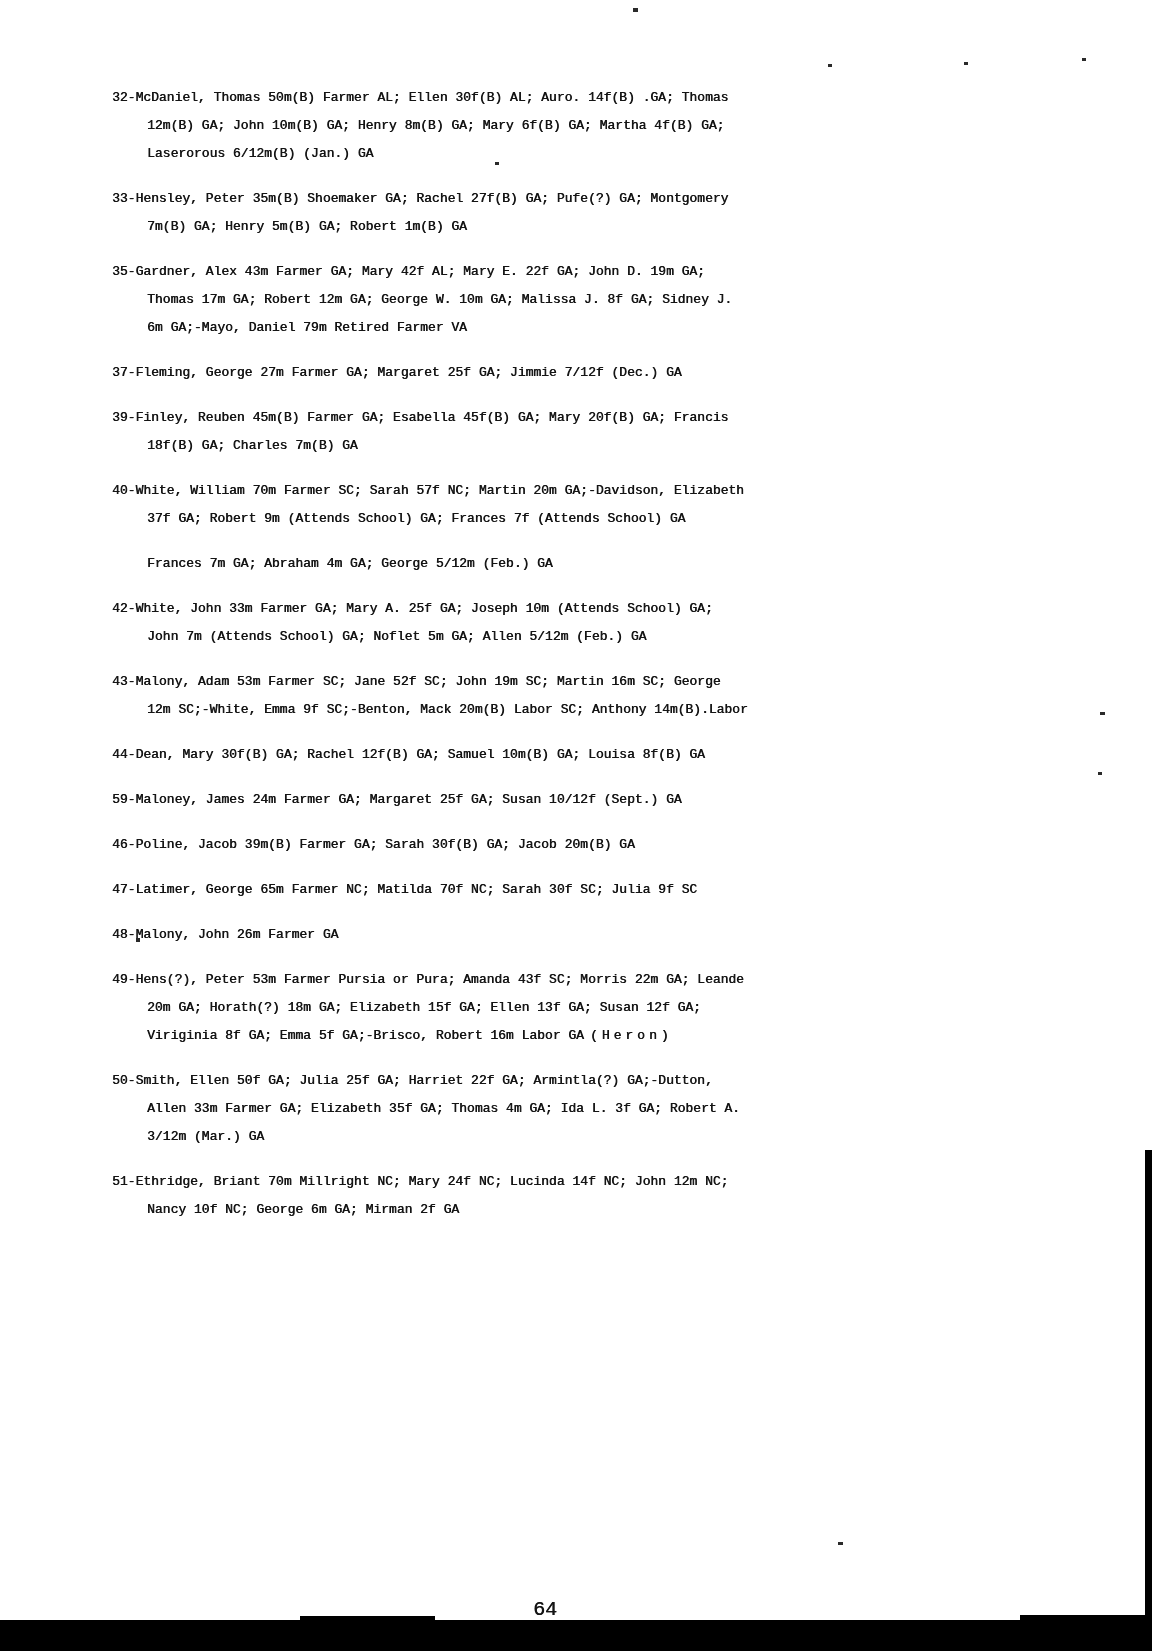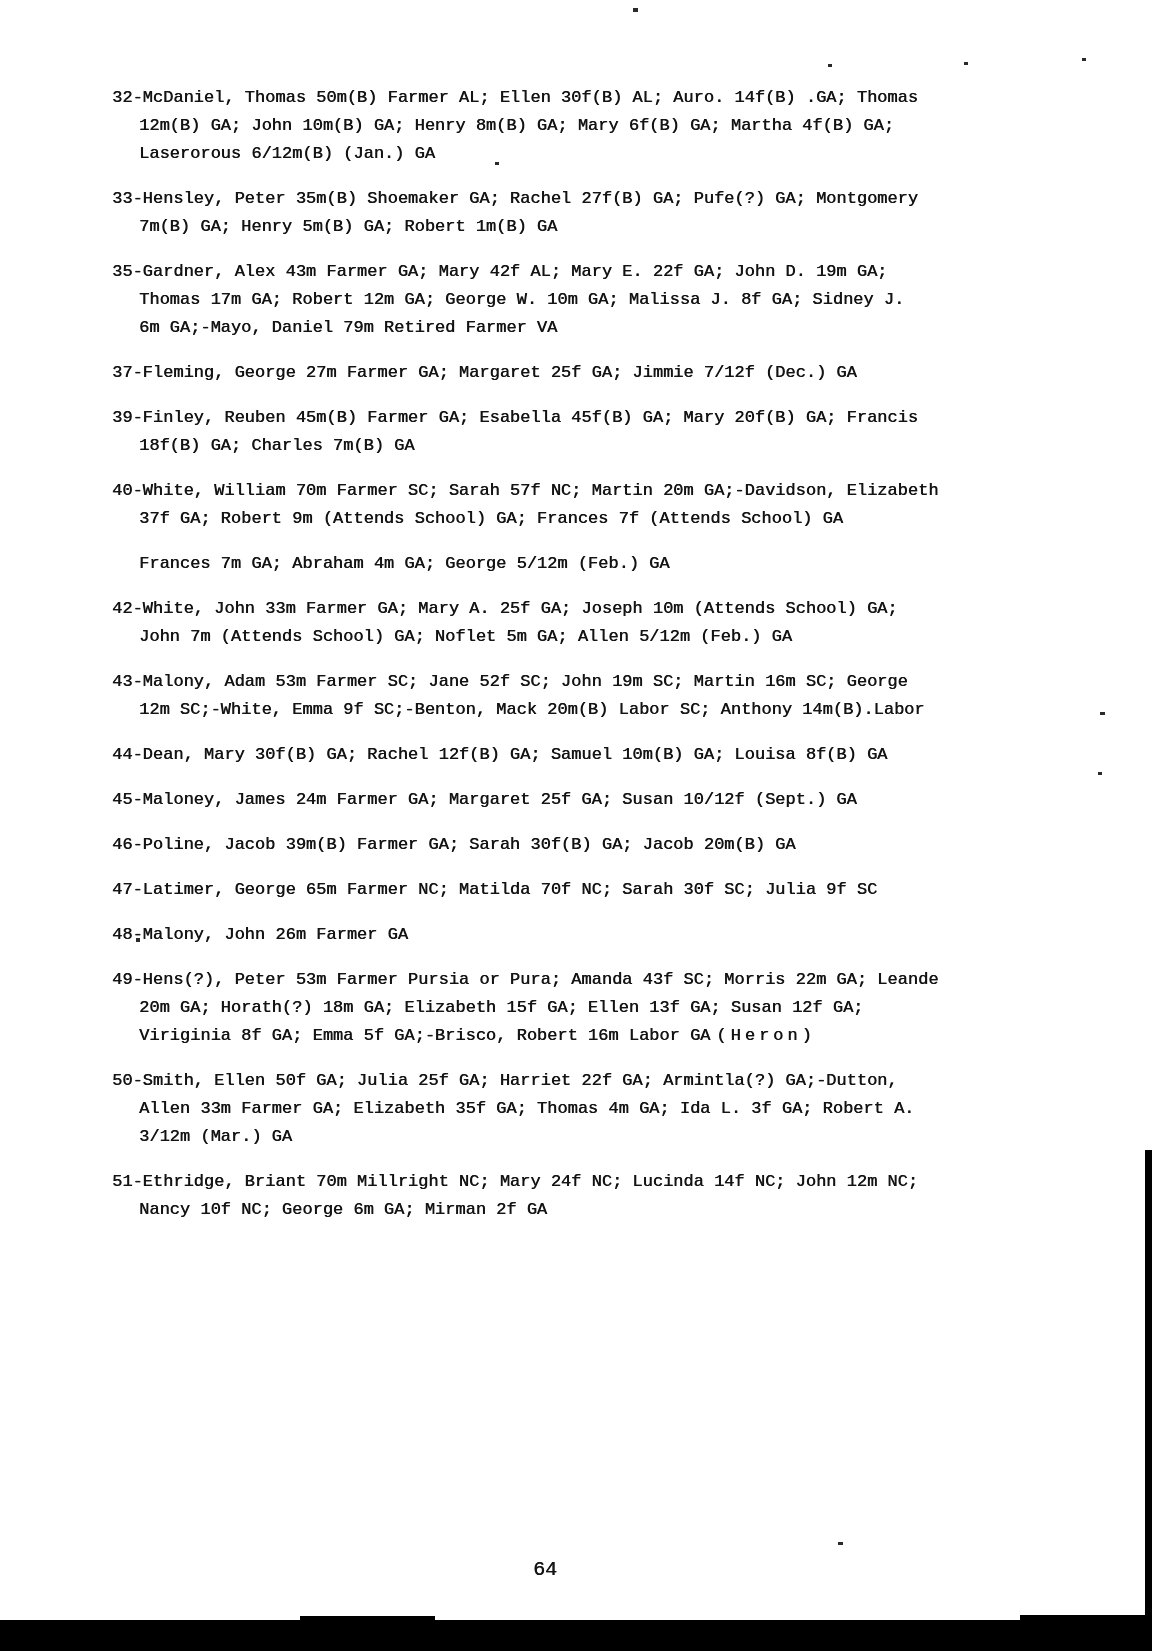--- a/index.html
+++ b/index.html
@@ -16,37 +16,37 @@
     color: #141414;
   }
   .entries {
     position: absolute;
     top: 84px;
     left: 112px;
     width: 1040px;
   }
   .entry {
     margin: 0 0 17px 0;
-    font-size: 17px;
+    font-size: 13px;
     line-height: 28px;
     text-shadow: 0.5px 0 currentColor;
   }
   .line {
     white-space: nowrap;
   }
   .line.cont {
-    margin-left: 27px;
+    margin-left: 35px;
   }
   .annot {
     letter-spacing: 4px;
     margin-left: 6px;
   }
   .page-number {
     position: absolute;
-    top: 1556px;
+    top: 1596px;
     left: 0;
     width: 1090px;
     text-align: center;
     font-size: 20px;
     line-height: 28px;
     text-shadow: 0.5px 0 currentColor;
   }
   .band-bottom {
     position: absolute;
     left: 0;
@@ -127,21 +127,21 @@
       <div class="line cont">John 7m (Attends School) GA; Noflet 5m GA; Allen 5/12m (Feb.) GA</div>
     </div>
     <div class="entry">
       <div class="line">43-Malony, Adam 53m Farmer SC; Jane 52f SC; John 19m SC; Martin 16m SC; George</div>
       <div class="line cont">12m SC;-White, Emma 9f SC;-Benton, Mack 20m(B) Labor SC; Anthony 14m(B).Labor</div>
     </div>
     <div class="entry">
       <div class="line">44-Dean, Mary 30f(B) GA; Rachel 12f(B) GA; Samuel 10m(B) GA; Louisa 8f(B) GA</div>
     </div>
     <div class="entry">
-      <div class="line">45-Maloney, James 24m Farmer GA; Margaret 25f GA; Susan 10/12f (Sept.) GA</div>
+      <div class="line">59-Maloney, James 24m Farmer GA; Margaret 25f GA; Susan 10/12f (Sept.) GA</div>
     </div>
     <div class="entry">
       <div class="line">46-Poline, Jacob 39m(B) Farmer GA; Sarah 30f(B) GA; Jacob 20m(B) GA</div>
     </div>
     <div class="entry">
       <div class="line">47-Latimer, George 65m Farmer NC; Matilda 70f NC; Sarah 30f SC; Julia 9f SC</div>
     </div>
     <div class="entry">
       <div class="line">48-Malony, John 26m Farmer GA</div>
     </div>

